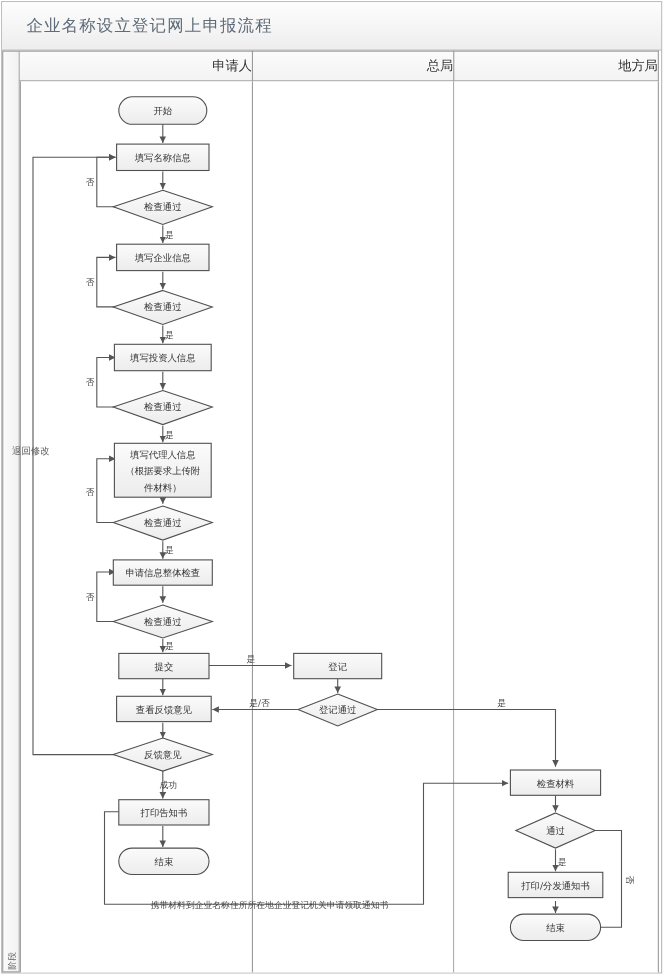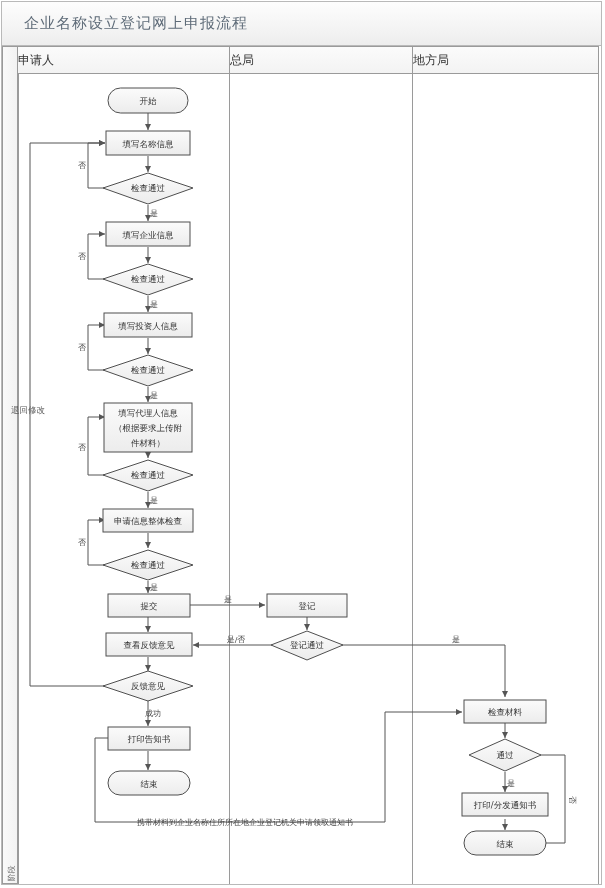--- a/index.html
+++ b/index.html
@@ -16,21 +16,21 @@
   .title-text{position:absolute;left:22px;top:12px;font-size:15px;color:#5e6b78;letter-spacing:1px;
     font-family:Liberation Sans, sans-serif;white-space:nowrap;}
 
   
   .lanearea{position:absolute;left:2px;top:46px;width:599px;height:839px;box-sizing:border-box;}
 
   
   .lane-head{position:absolute;top:0;height:28px;
     background:linear-gradient(to bottom,#fbfbfb 0%,#f3f3f3 100%);
     border-right:1px solid #9a9a9a;border-bottom:1px solid #9a9a9a;border-top:1px solid #9a9a9a;
-    box-sizing:border-box;display:flex;align-items:center;justify-content:flex-start;}
+    box-sizing:border-box;display:flex;align-items:center;justify-content:flex-end;}
   .lane-head span{font-size:12px;color:#333;font-family:"DejaVu Serif","Liberation Serif",serif;}
 
   .lane-body{position:absolute;top:28px;height:810px;border-right:1px solid #9a9a9a;box-sizing:border-box;background:#fff;}
 
   
   .phase-strip{position:absolute;left:0;top:0;width:16px;height:838px;
     background:linear-gradient(to right,#fafafa 0%,#f2f2f2 100%);
     border:1px solid #9a9a9a;border-right:1px solid #9a9a9a;box-sizing:border-box;}
   .phase-label{position:absolute;left:-8px;bottom:4px;width:32px;text-align:center;
     font-size:8px;color:#6a6a6a;transform:rotate(-90deg);transform-origin:center;

